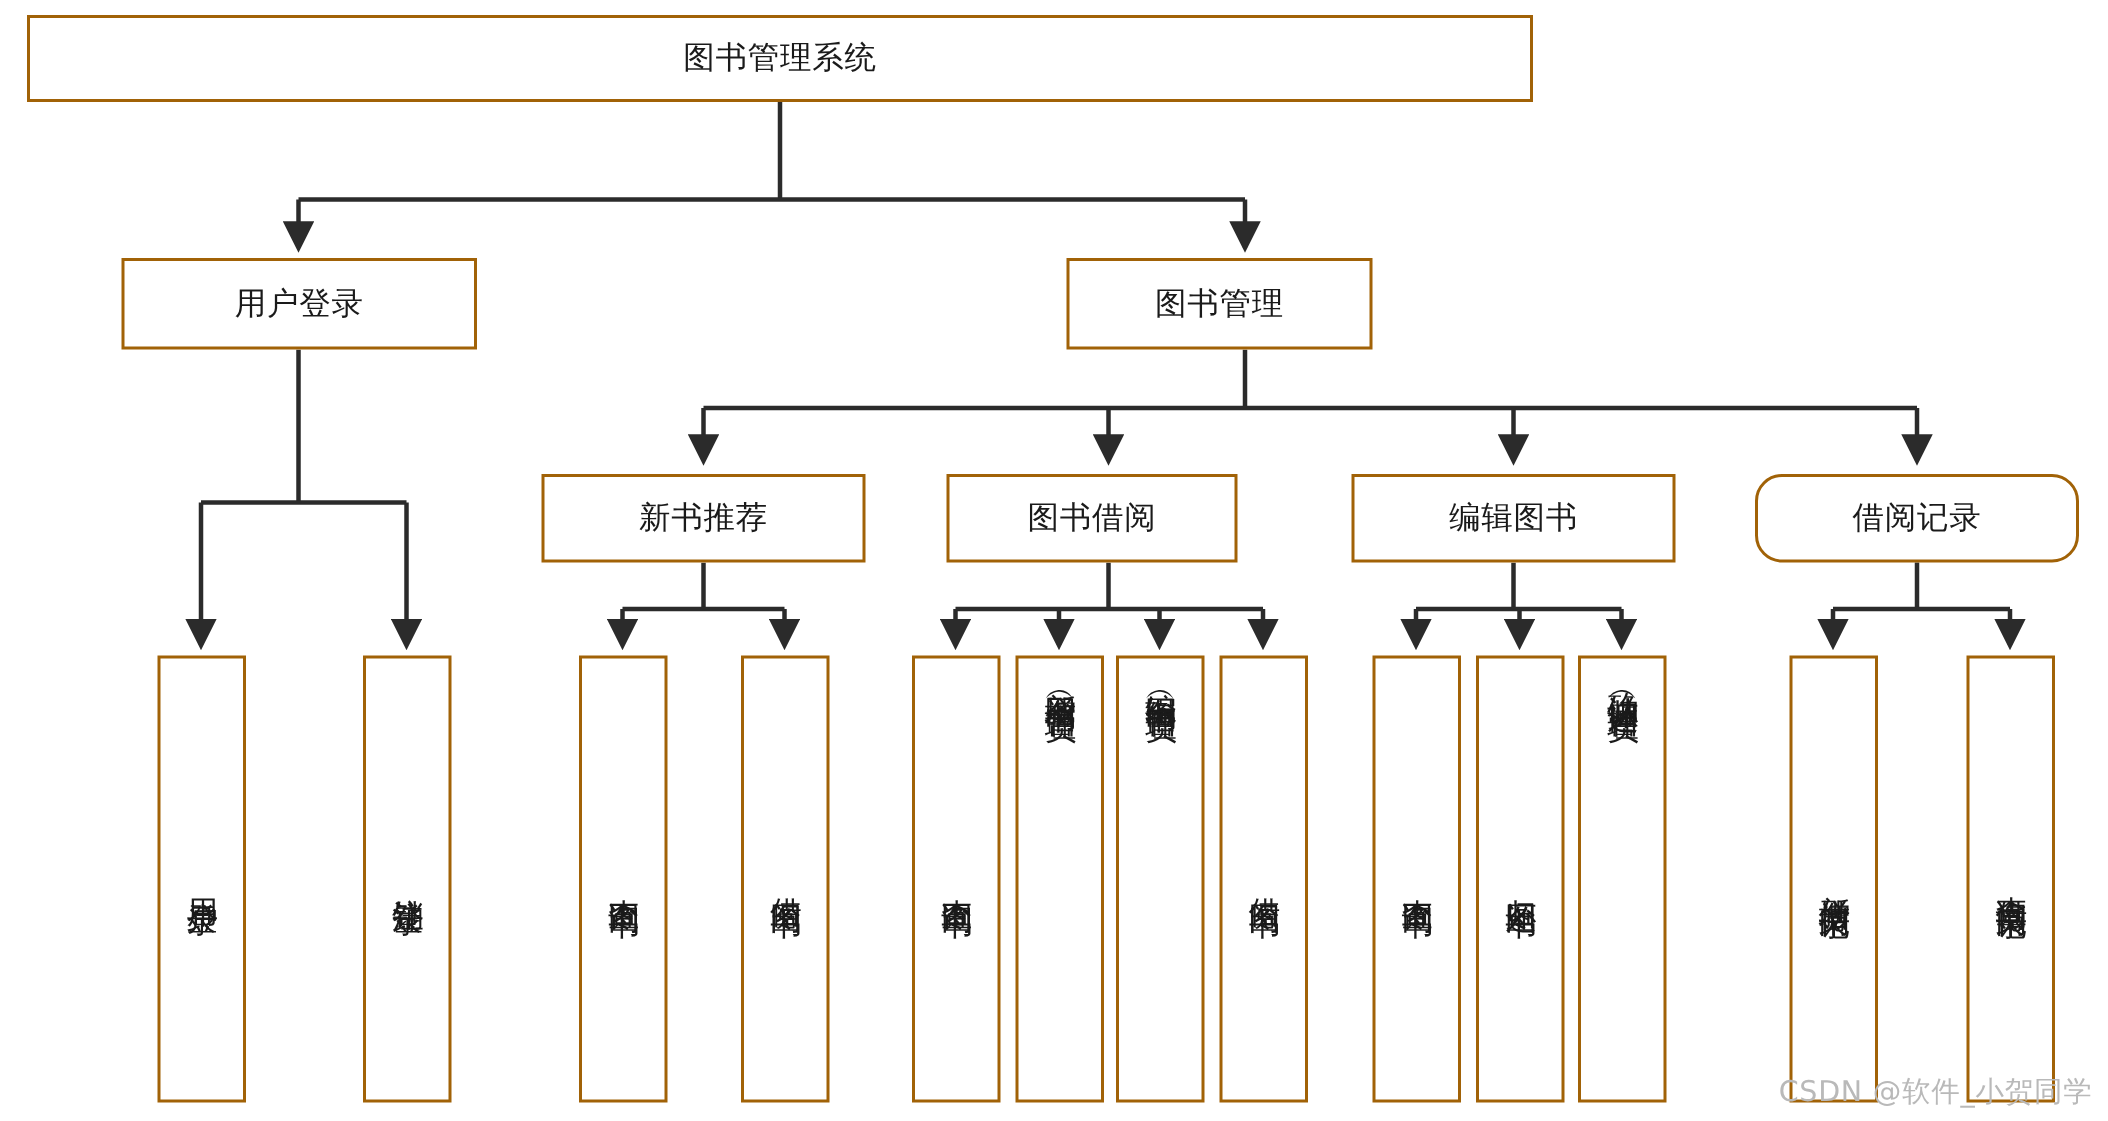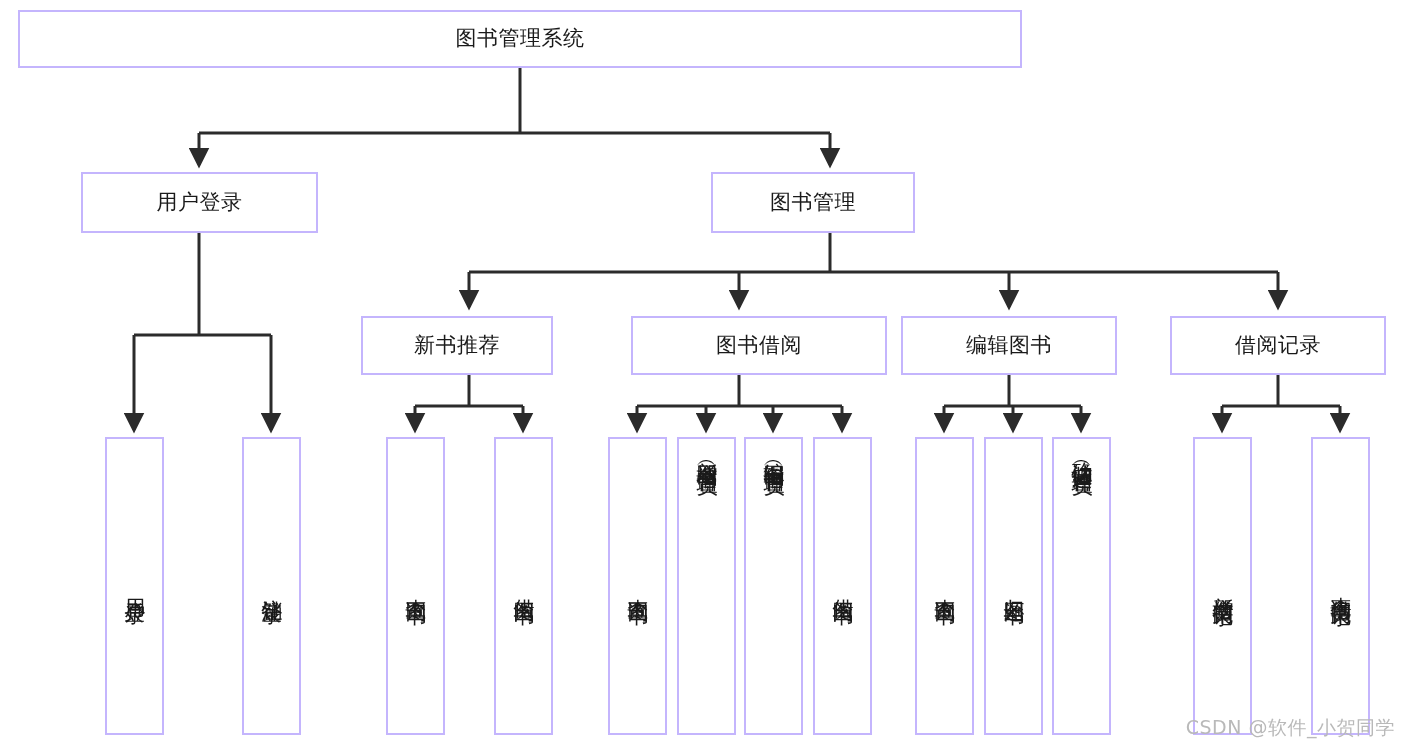--- a/index.html
+++ b/index.html
@@ -22,21 +22,21 @@
     position: absolute;
     left: 0;
     top: 0;
     width: 1405px;
     height: 747px;
   }
   .node {
     position: absolute;
     box-sizing: border-box;
     background: #ffffff;
-    border: 2px solid #c4b5fd;
+    border: 2px solid #a16207;
     display: flex;
     align-items: center;
     justify-content: center;
     overflow: hidden;
   }
   .node.horiz {
     font-size: 21px;
     letter-spacing: 0.5px;
     color: #1a1a1a;
     line-height: 1.2;
@@ -142,33 +142,33 @@
   </div>
 
   <div class="node horiz" style="left:81px; top:172px; width:237px; height:61px;">
     <span class="node-label">用户登录</span>
   </div>
 
   <div class="node horiz" style="left:711px; top:172px; width:204px; height:61px;">
     <span class="node-label">图书管理</span>
   </div>
 
-  <div class="node horiz" style="left:361px; top:316px; width:192px; height:59px;">
+  <div class="node horiz" style="left:361px; top:316px; width:216px; height:59px;">
     <span class="node-label">新书推荐</span>
   </div>
 
-  <div class="node horiz" style="left:631px; top:316px; width:256px; height:59px;">
+  <div class="node horiz" style="left:631px; top:316px; width:194px; height:59px;">
     <span class="node-label">图书借阅</span>
   </div>
 
   <div class="node horiz" style="left:901px; top:316px; width:216px; height:59px;">
     <span class="node-label">编辑图书</span>
   </div>
 
-  <div class="node horiz" style="left:1170px; top:316px; width:216px; height:59px;">
+  <div class="node horiz" style="left:1170px; top:316px; width:216px; height:59px;border-radius:18px;">
     <span class="node-label">借阅记录</span>
   </div>
 
   <div class="node vert" style="left:105px; top:437px; width:59px; height:298px;">
     <span class="node-label">用户登录</span>
   </div>
 
   <div class="node vert" style="left:242px; top:437px; width:59px; height:298px;">
     <span class="node-label">注销登录</span>
   </div>

